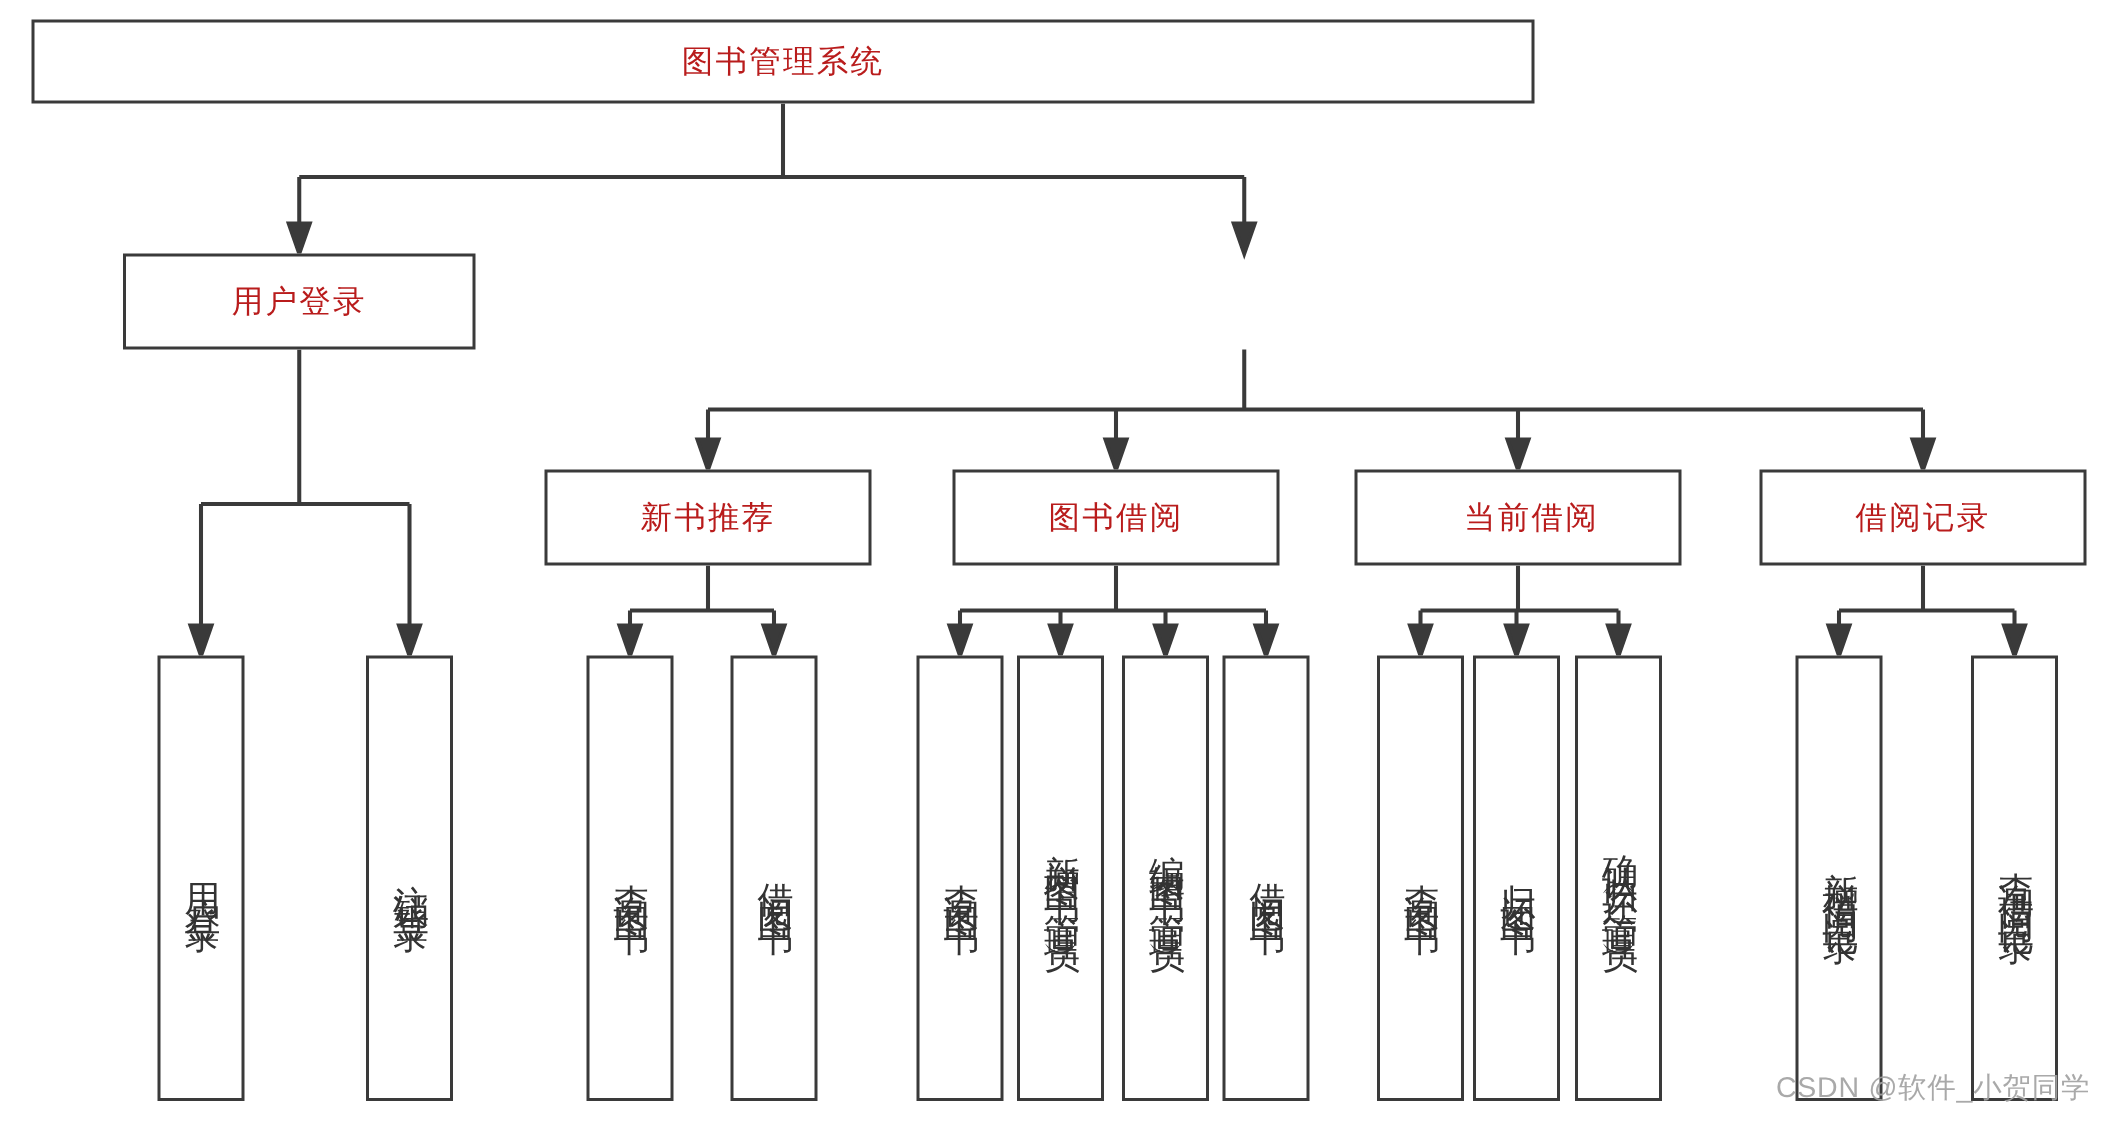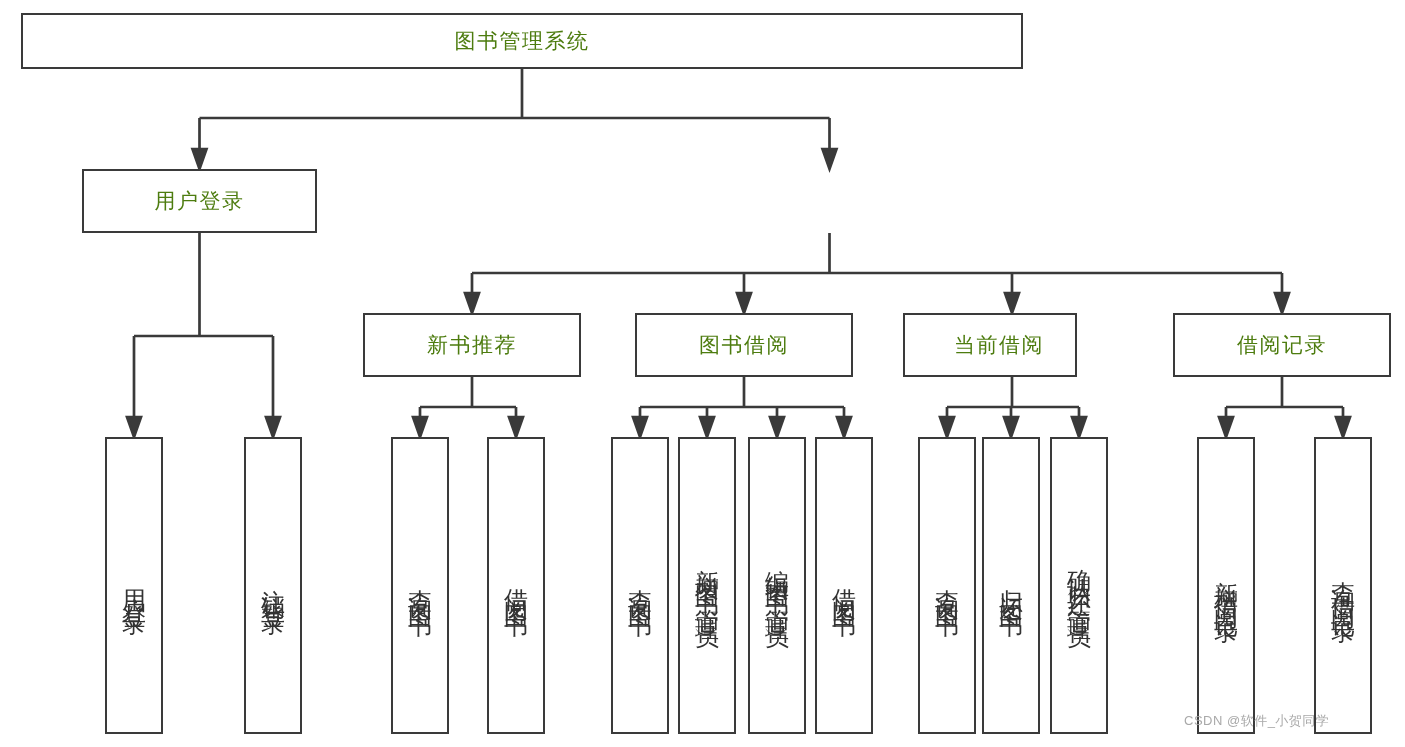--- a/index.html
+++ b/index.html
@@ -24,36 +24,36 @@
     background: #ffffff;
     display: flex;
     align-items: center;
     justify-content: center;
     color: #333333;
     z-index: 2;
   }
   .h-label {
     font-size: 21px;
     letter-spacing: 1.5px;
-    color: #4d7c0f;
+    color: #b91c1c;
     white-space: nowrap;
   }
   .v-label {
     writing-mode: vertical-rl;
     text-orientation: mixed;
     font-size: 24px;
     letter-spacing: 8px;
     line-height: 1;
     color: #333333;
   }
   .watermark {
     position: absolute;
     left: 1184px;
     top: 712px;
-    font-size: 13px;
+    font-size: 19px;
     letter-spacing: 0.5px;
     color: rgba(162, 162, 162, 0.92);
     z-index: 5;
     white-space: nowrap;
   }
 </style>
 </head>
 <body>
 
 <div class="canvas">
@@ -117,21 +117,21 @@
   <div class="node" style="left:82px; top:169px; width:235px; height:64px;">
     <span class="h-label">用户登录</span>
   </div>
 
   <div class="node" style="left:363px; top:313px; width:218px; height:64px;">
     <span class="h-label">新书推荐</span>
   </div>
   <div class="node" style="left:635px; top:313px; width:218px; height:64px;">
     <span class="h-label">图书借阅</span>
   </div>
-  <div class="node" style="left:903px; top:313px; width:174px; height:64px;padding-left:18px;">
+  <div class="node" style="left:903px; top:313px; width:218px; height:64px;padding-left:18px;">
     <span class="h-label">当前借阅</span>
   </div>
   <div class="node" style="left:1173px; top:313px; width:218px; height:64px;">
     <span class="h-label">借阅记录</span>
   </div>
 
   <div class="node" style="left:105px; top:437px; width:58px; height:297px;">
     <span class="v-label">用户登录</span>
   </div>
   <div class="node" style="left:244px; top:437px; width:58px; height:297px;">

